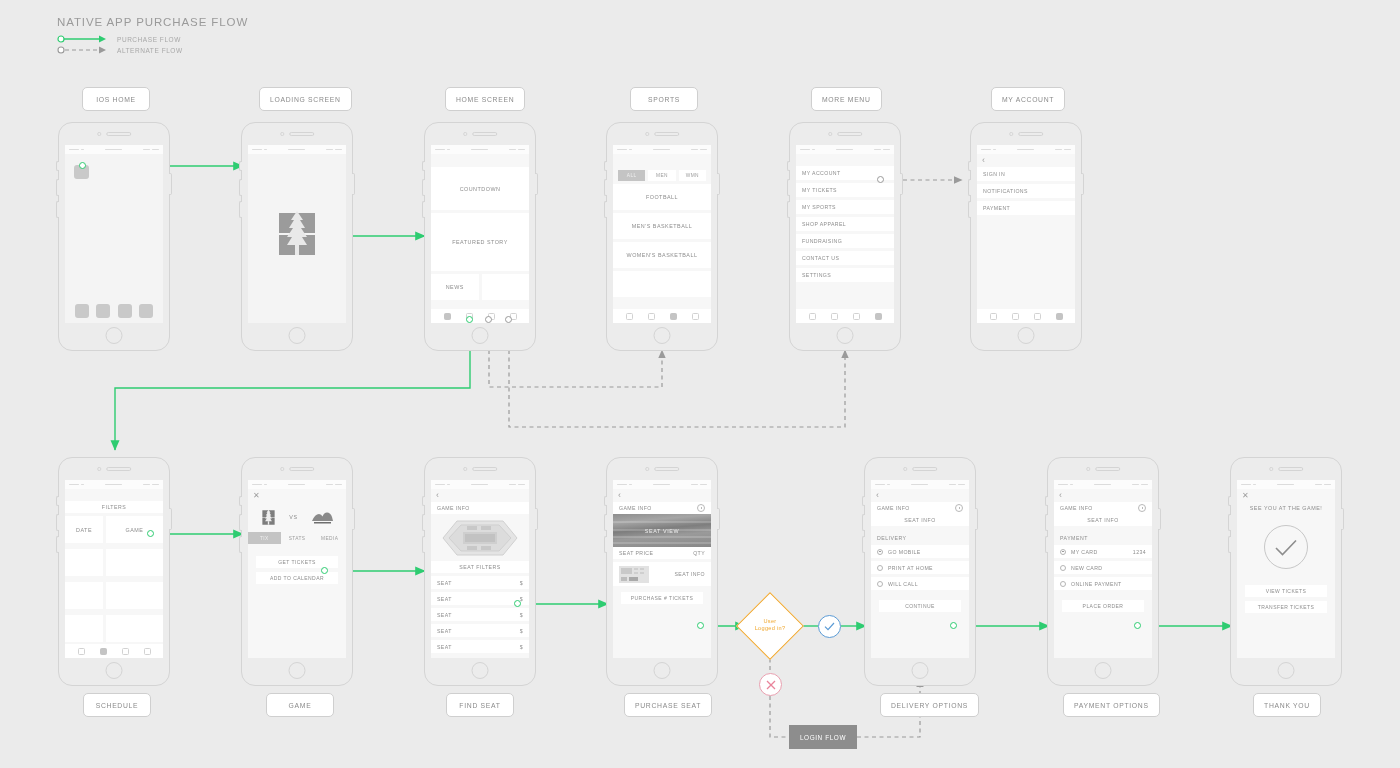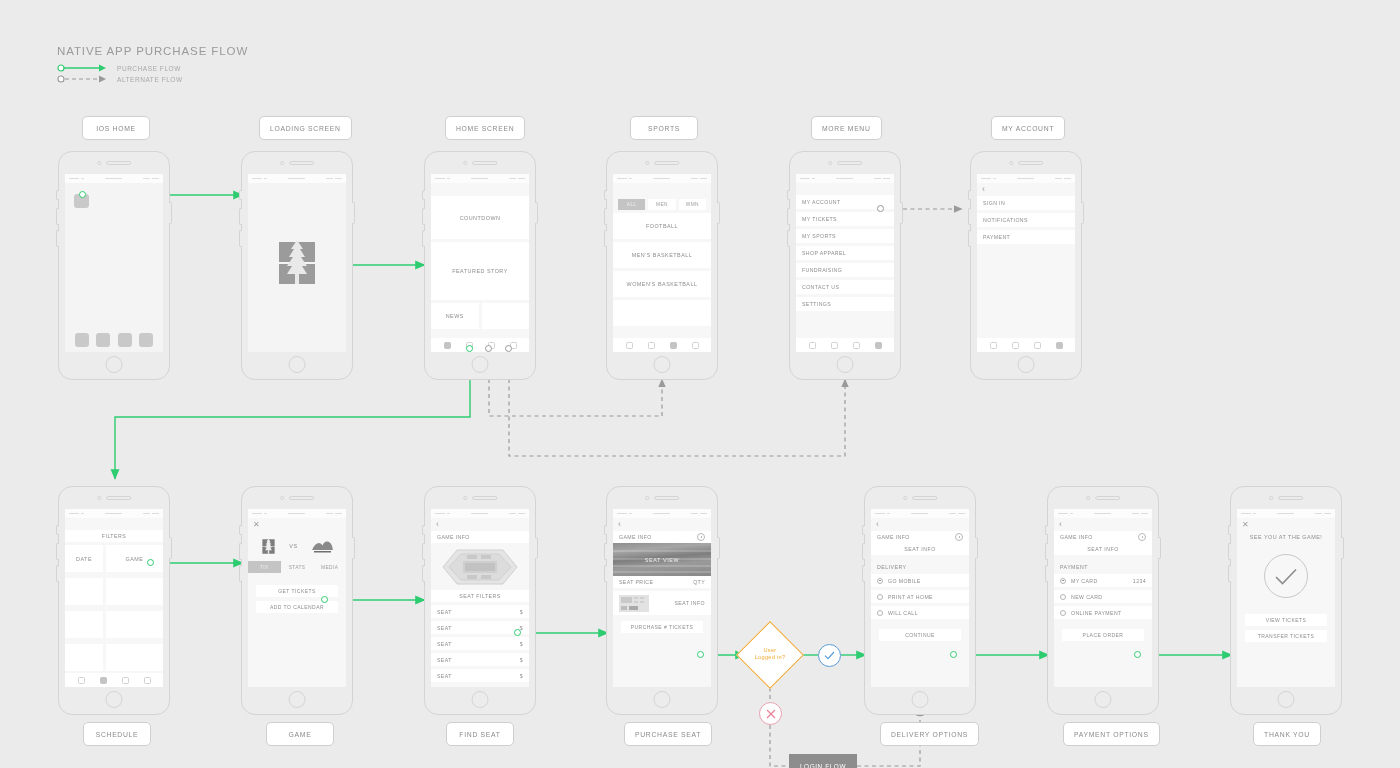--- a/index.html
+++ b/index.html
@@ -4,21 +4,21 @@
 <style>
   * { box-sizing: border-box; margin:0; padding:0; }
   html,body { width:1400px; height:768px; }
   body {
     background:#ebebeb;
     font-family:"Liberation Sans", sans-serif;
     color:#8d8d8d;
     position:relative;
     overflow:hidden;
   }
-  .canvas { position:absolute; inset:0;margin-top:29px; }
+  .canvas { position:absolute; inset:0; }
   svg.wires { position:absolute; left:0; top:0; width:1400px; height:768px; pointer-events:none; }
 
   
   #title {
     position:absolute; left:57px; top:16px;
     font-size:11.5px; letter-spacing:.9px; color:#9a9a9a; font-weight:400;
   }
   .legend-row { position:absolute; display:flex; align-items:center; }
   .legend-row .lbl { font-size:6.5px; letter-spacing:.55px; color:#a8a8a8; margin-left:10px; }
   #legend1 { left:57px; top:34px; }

